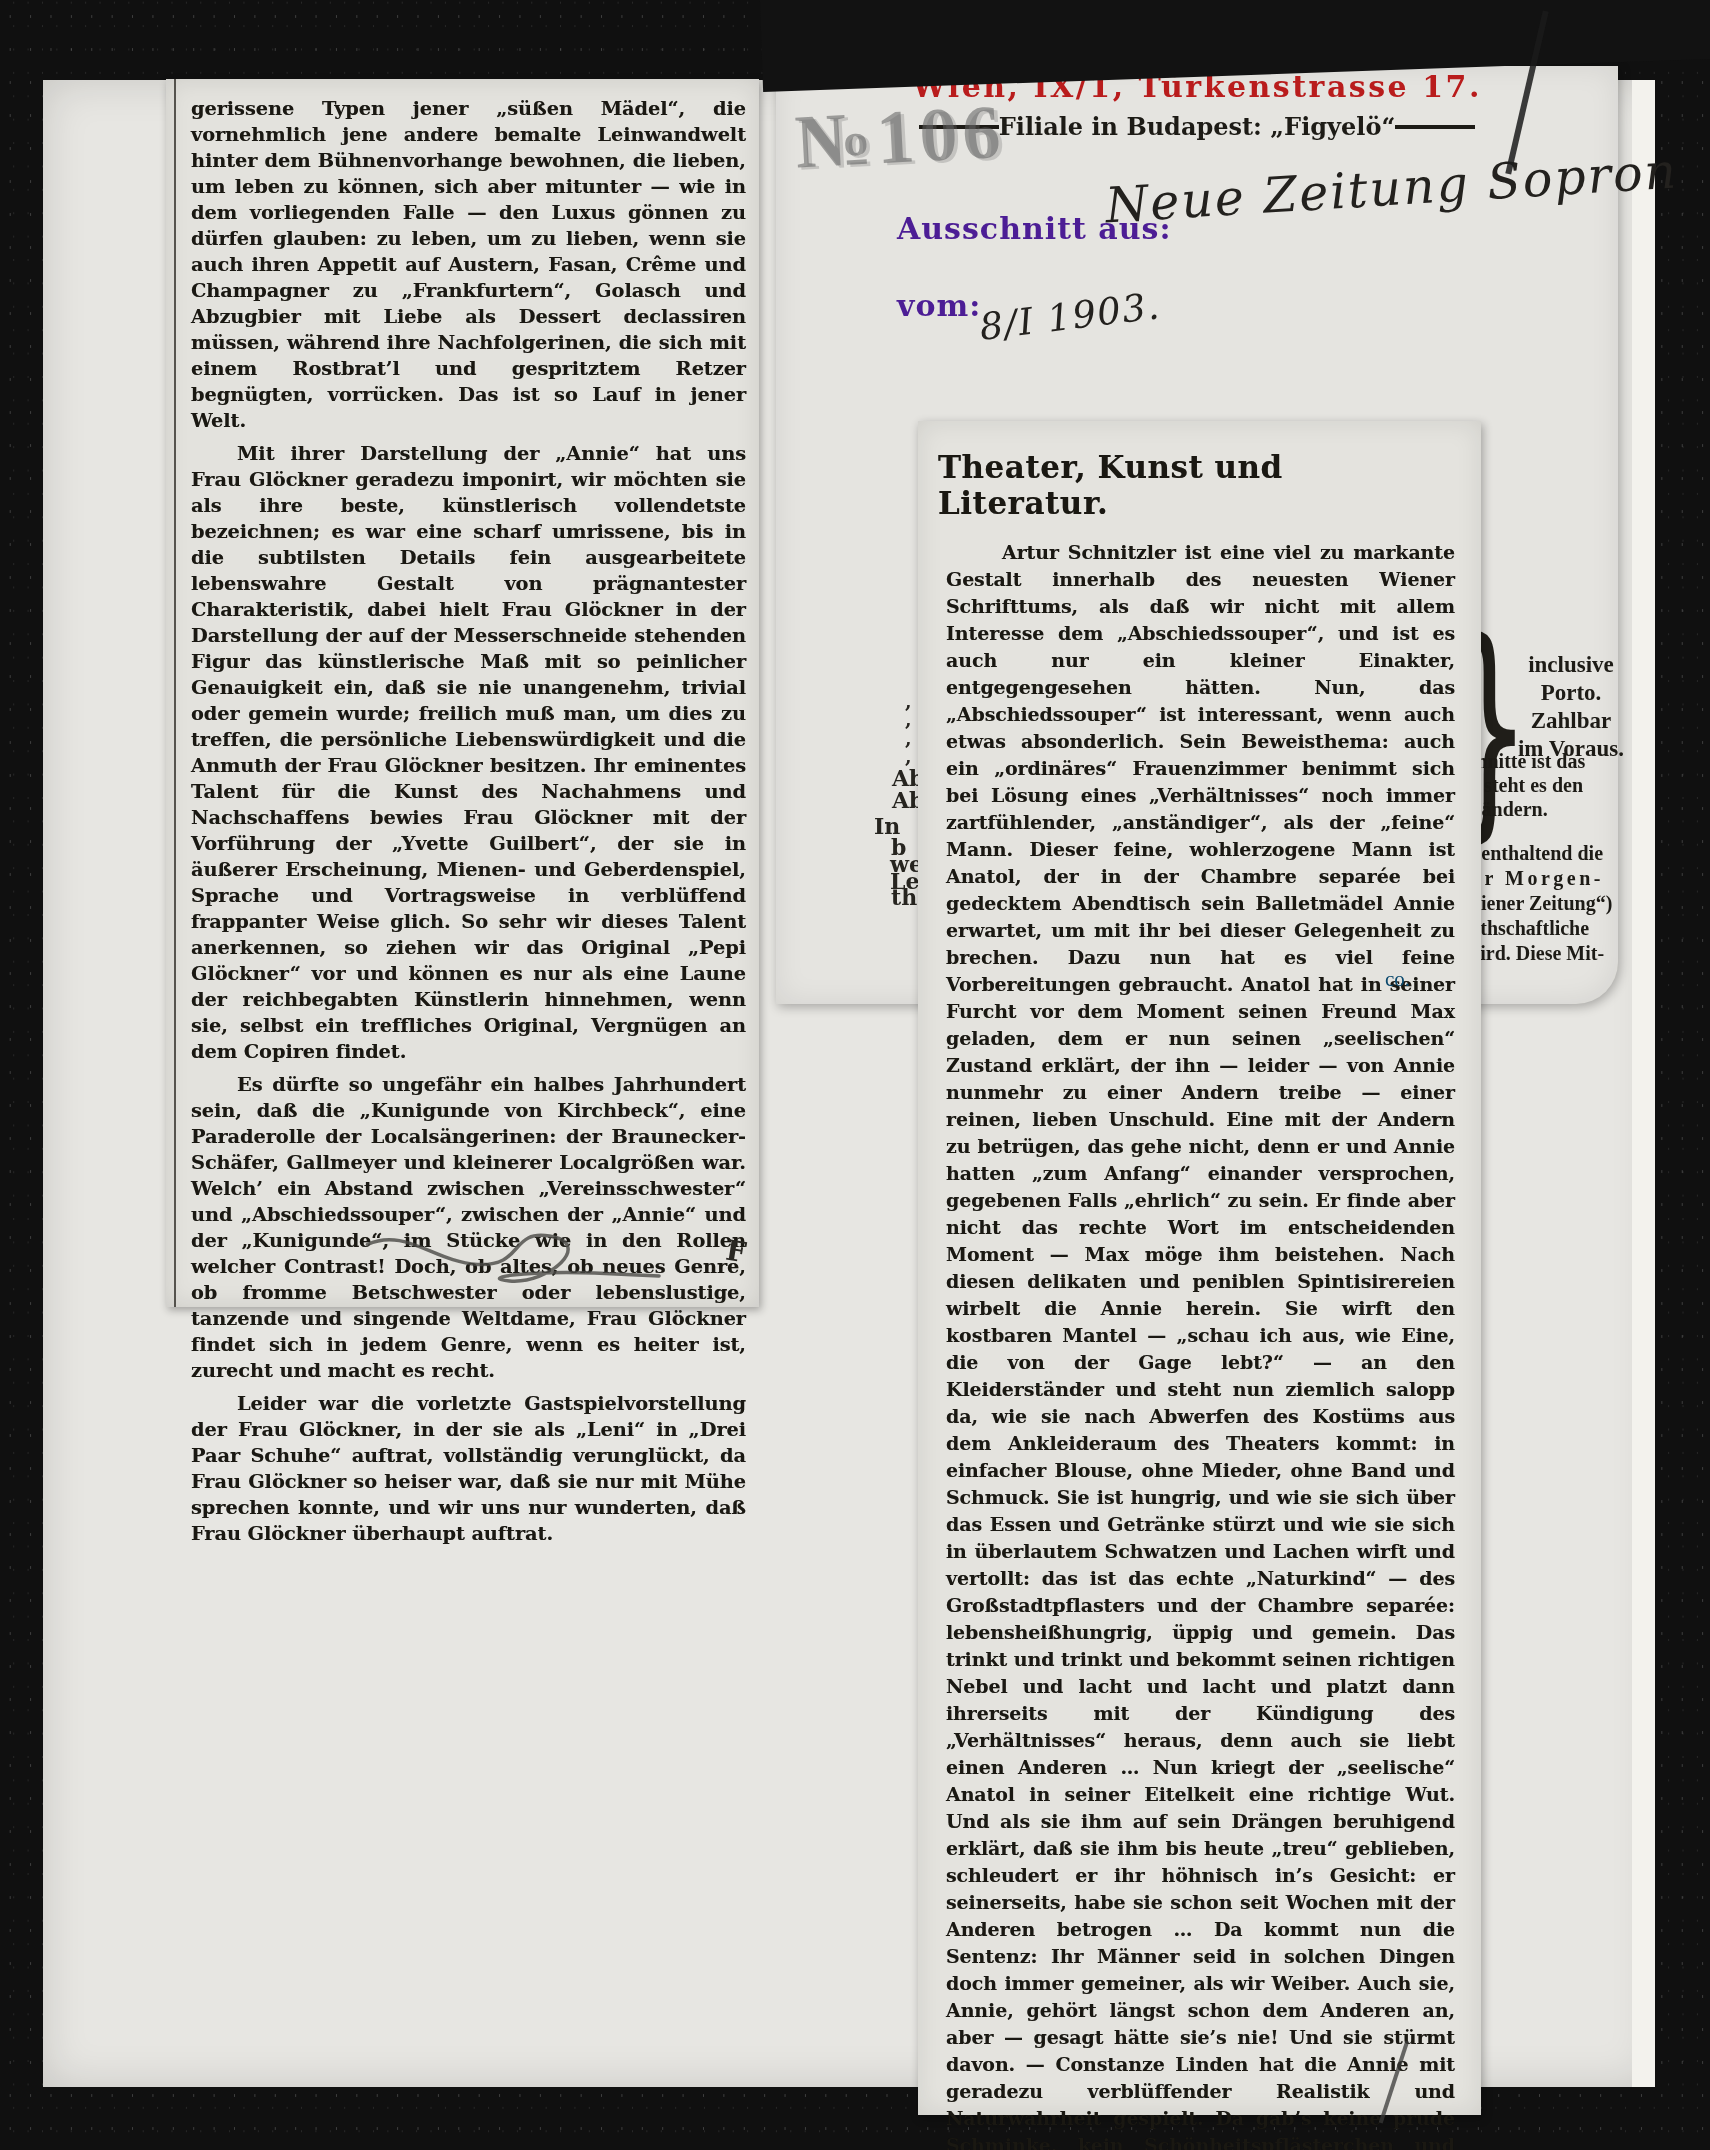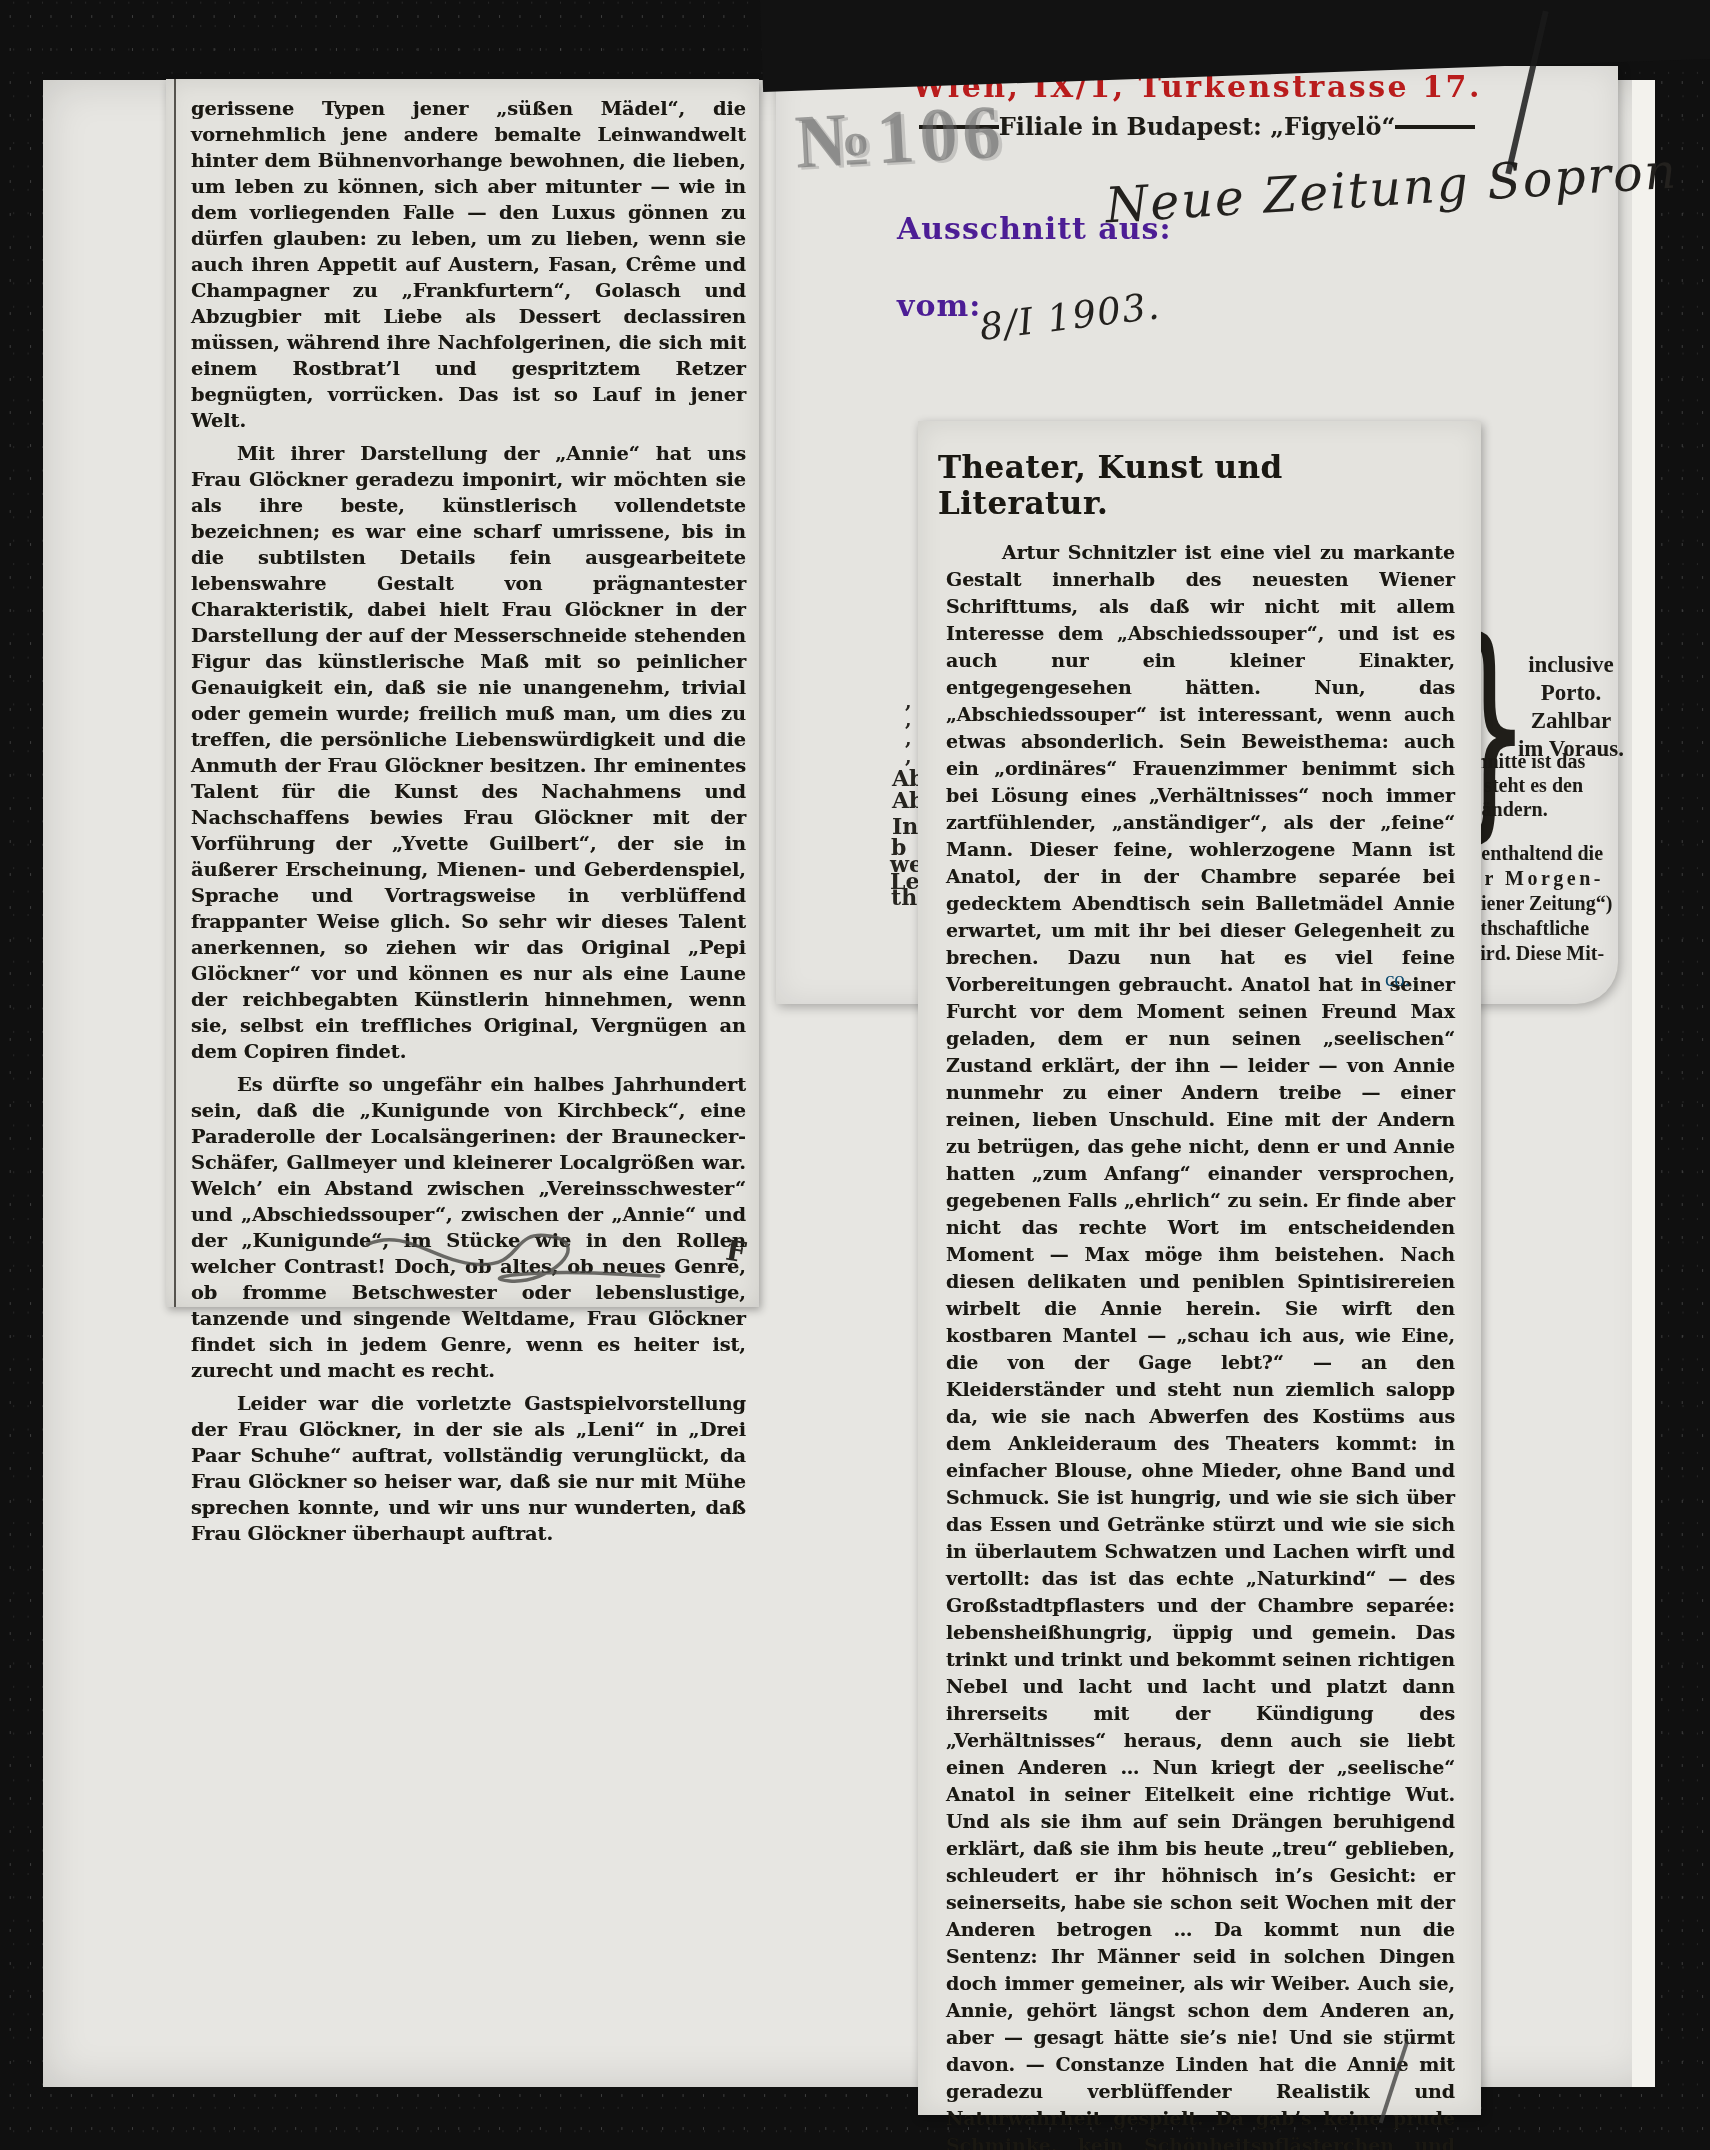--- a/index.html
+++ b/index.html
@@ -159,21 +159,21 @@
       <div>und wirthschaftliche</div>
       <div>boten wird.  Diese Mit-</div>
     </div>
 
     <span class="frag" style="left:129px; top:624px; font-size:19px;">,</span>
     <span class="frag" style="left:129px; top:642px; font-size:19px;">,</span>
     <span class="frag" style="left:129px; top:661px; font-size:19px;">,</span>
     <span class="frag" style="left:129px; top:679px; font-size:19px;">,</span>
     <span class="frag" style="left:116px; top:699px;">Ab</span>
     <span class="frag" style="left:116px; top:721px;">Ab</span>
-    <span class="frag" style="left:116px; top:747px;">In</span>
+    <span class="frag" style="left:98px; top:747px;">In</span>
     <span class="frag" style="left:115px; top:768px;">b</span>
     <span class="frag" style="left:114px; top:785px;">we</span>
     <span class="frag" style="left:114px; top:802px;">Le</span>
     <span class="frag" style="left:115px; top:818px;">th</span>
   </div>
 
   <div id="stamp">№106</div>
 
   <div id="clip-left" class="paper fr">
     <p>gerissene Typen jener „süßen Mädel“, die vornehmlich jene andere bemalte Leinwandwelt hinter dem Bühnenvorhange bewohnen, die lieben, um leben zu können, sich aber mitunter — wie in dem vorliegenden Falle — den Luxus gönnen zu dürfen glauben: zu leben, um zu lieben, wenn sie auch ihren Appetit auf Austern, Fasan, Crême und Champagner zu „Frankfurtern“, Golasch und Abzugbier mit Liebe als Dessert declassiren müssen, während ihre Nachfolgerinen, die sich mit einem Rostbrat’l und gespritztem Retzer begnügten, vorrücken. Das ist so Lauf in jener Welt.</p>

